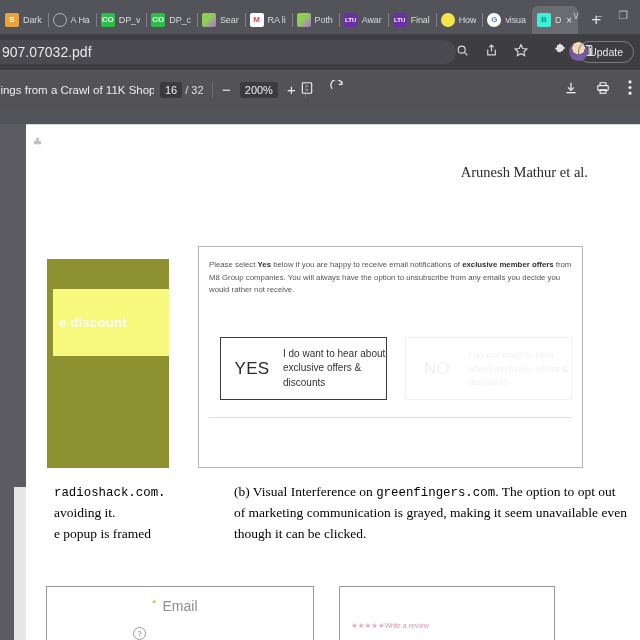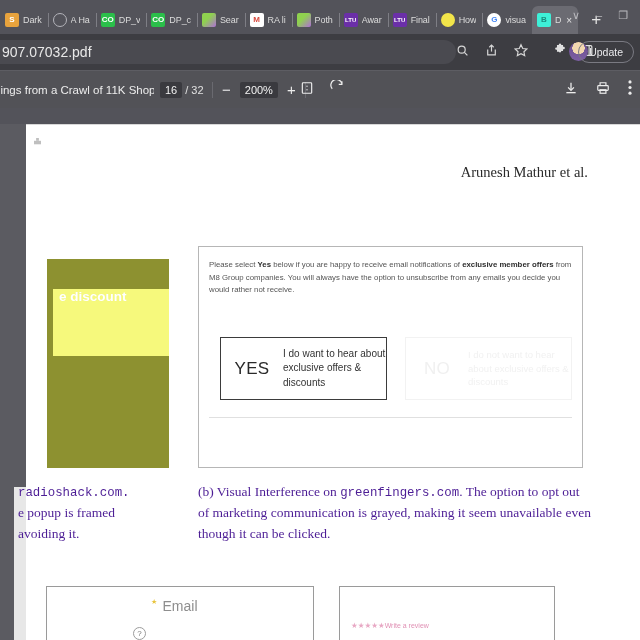--- a/index.html
+++ b/index.html
@@ -158,21 +158,21 @@
 
   
   .fig-a {
     position: absolute; left: 18px; top: 132px;
     width: 128px; height: 215px; background: #8d9130;
     border: 3px solid #ffffff; overflow: hidden;
   }
   .fig-a-yellow {
     position: absolute; left: 6px; top: 30px;
     width: 118px; height: 67px; background: #f6f97c;
-    display: flex; align-items: flex-start; padding-left: 6px;
+    display: flex; align-items: center; padding-left: 6px;
   }
   .fig-a-yellow span {
     font-size: 13.5px; font-weight: bold; color: #ffffff;
     white-space: nowrap; text-shadow: 0 0 1px rgba(0,0,0,.05);
   }
   .fig-a-outline {
     position: absolute; left: 6px; top: 116px;
     width: 118px; height: 62px; border: 2px solid #ffffff;
     display: flex; align-items: center; padding-left: 6px;
   }
@@ -222,21 +222,21 @@
   }
   .fig-b-foot {
     position: absolute; left: 10px; top: 180px; width: 366px;
     font-size: 7.6px; line-height: 1.62; color: #5a5a5a;
   }
   .fig-b-foot u { text-decoration: underline; }
 
   
   .cap {
     position: absolute; font-family: "Liberation Serif", serif;
-    font-size: 13.5px; line-height: 1.55; color: #4c1d95;
+    font-size: 13.5px; line-height: 1.55; color: #000000; margin-left: 36px;
   }
   .cap-left { left: -8px; top: 358px; width: 168px; }
   .cap-right { left: 172px; top: 358px; width: 396px; }
   .mono { font-family: "Liberation Mono", monospace; font-size: 12.4px; }
 
   
   .fig-c {
     position: absolute; left: 20px; top: 462px;
     width: 268px; height: 54px; border: 1px solid #9a9a9a;
     border-bottom: none; background: #ffffff;
@@ -465,22 +465,22 @@
           <span class="big">NO</span>
           <span class="lines">I do not want to hear about exclusive offers &amp; discounts</span>
         </div>
 
         <div class="fig-b-rule"></div>
 
       </div>
 
       <div class="cap cap-left">
         <div><span class="mono">radioshack.com.</span></div>
+        <div>avoiding it.</div>
         <div>e popup is framed</div>
-        <div>avoiding it.</div>
       </div>
 
       <div class="cap cap-right">
         <span>(b) Visual Interference on </span><span class="mono">greenfingers.com</span><span>. The option to opt out of marketing communication is grayed, making it seem unavailable even though it can be clicked.</span>
       </div>
 
       <div class="fig-c">
         <div class="fig-c-star">★</div>
         <div class="fig-c-label">Email</div>
         <div class="fig-c-circle">?</div>

